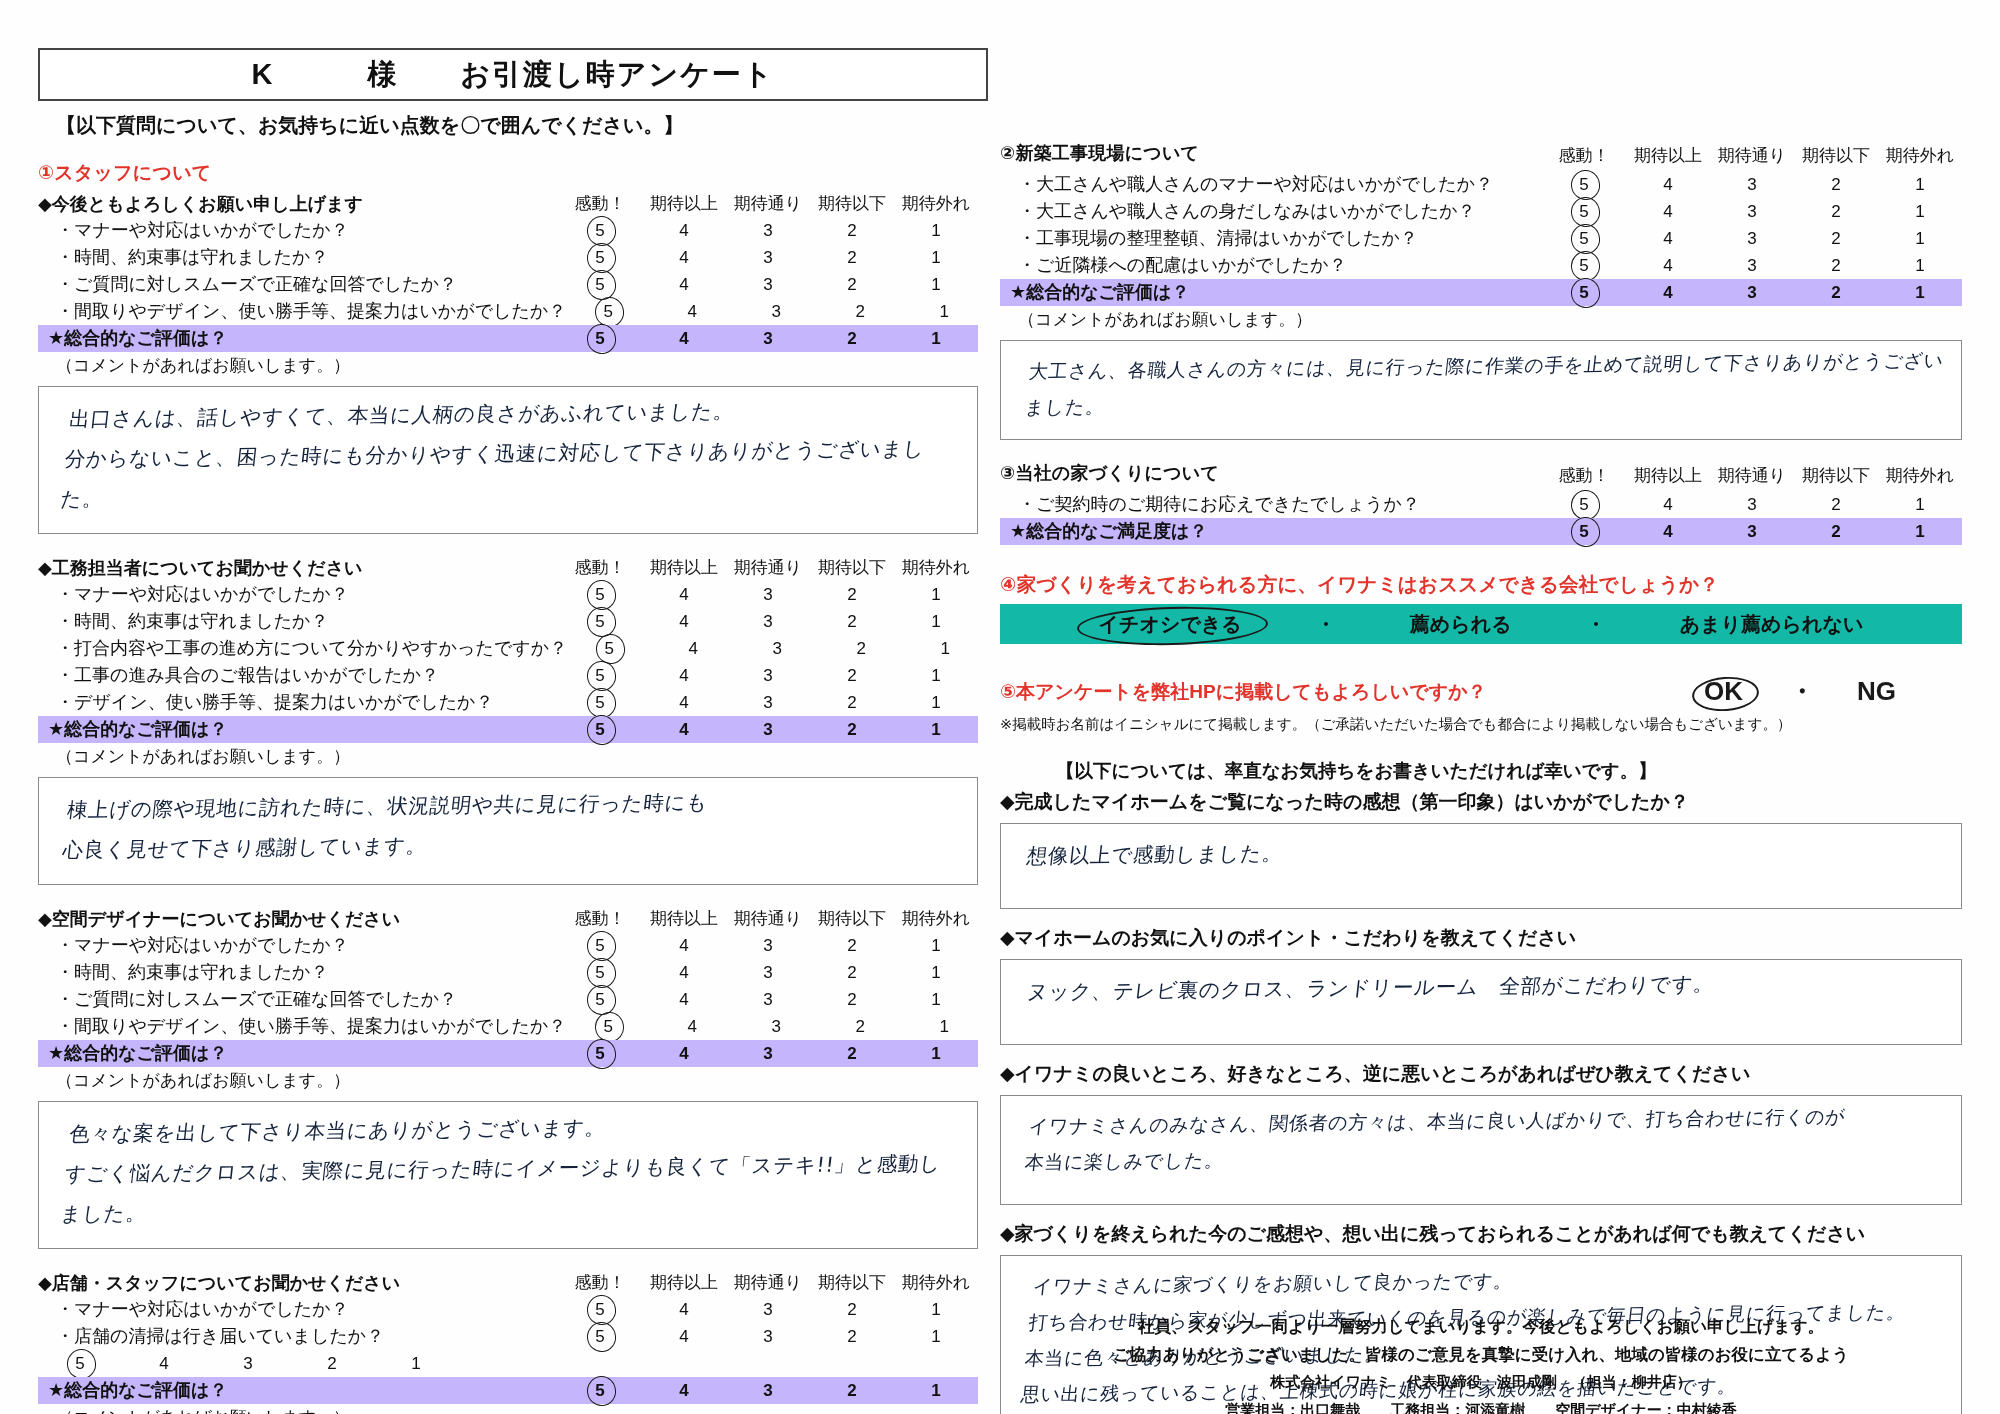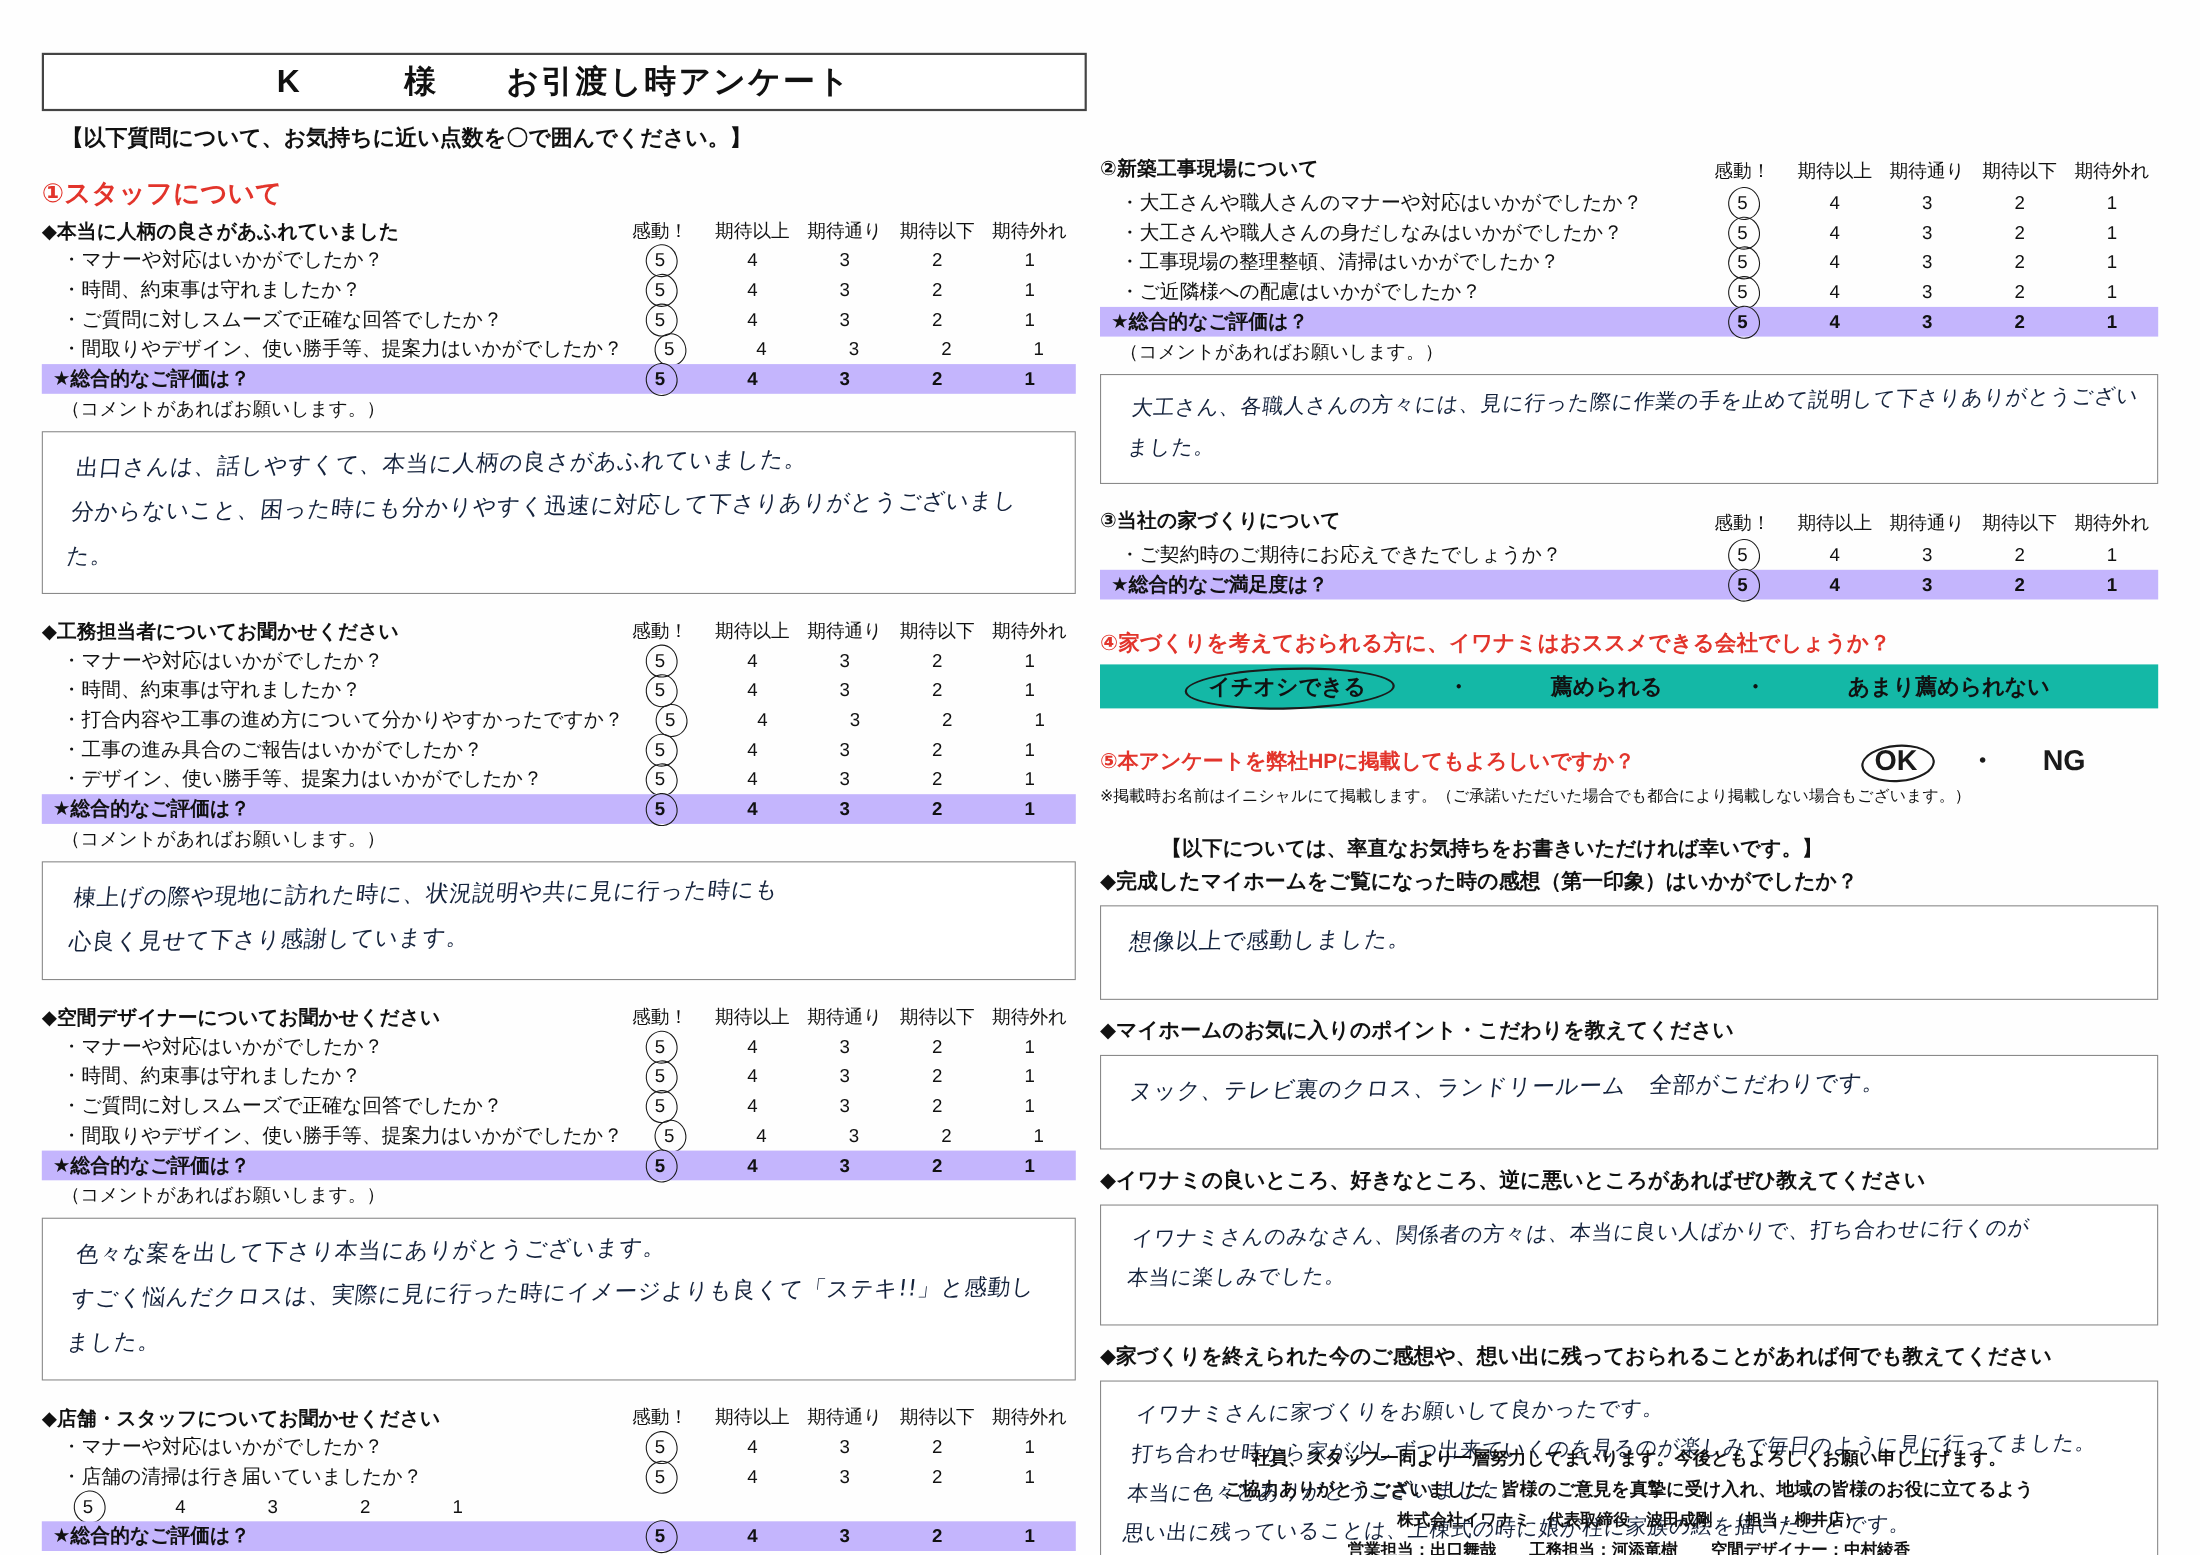--- a/index.html
+++ b/index.html
@@ -45,21 +45,21 @@
   }
 
   
   .col-left  { position: absolute; left: 38px;  top: 160px; width: 940px; }
   .col-right { position: absolute; left: 1000px; top: 140px; width: 962px; }
 
   
   .sec-head {
     color: #e2342b;
     font-weight: 700;
-    font-size: 24px;
+    font-size: 19px;
     margin: 0 0 4px 0;
     letter-spacing: .2px;
   }
   .sec-head-lg { font-size: 19.5px; }
 
   .grp-head {
     font-size: 19px;
     font-weight: 700;
     color: #111;
     margin: 0;
@@ -220,21 +220,21 @@
     <div class="title-text">K　　　様　　お引渡し時アンケート</div>
   </div>
   <div class="subtitle">【以下質問について、お気持ちに近い点数を〇で囲んでください。】</div>
 
   <div class="col-left">
 
     <div class="sec-head">①スタッフについて</div>
 
     <div class="qblock">
       <div class="qrow">
-        <div class="qtext grp-head" style="padding-left:0">◆本当に人柄の良さがあふれていました</div>
+        <div class="qtext grp-head" style="padding-left:0">◆今後ともよろしくお願い申し上げます</div>
         <div class="scale">
           <div class="cell">感動！</div>
           <div class="cell">期待以上</div>
           <div class="cell">期待通り</div>
           <div class="cell">期待以下</div>
           <div class="cell">期待外れ</div>
         </div>
       </div>
       <div class="qrow">
         <div class="qtext">・マナーや対応はいかがでしたか？</div>

